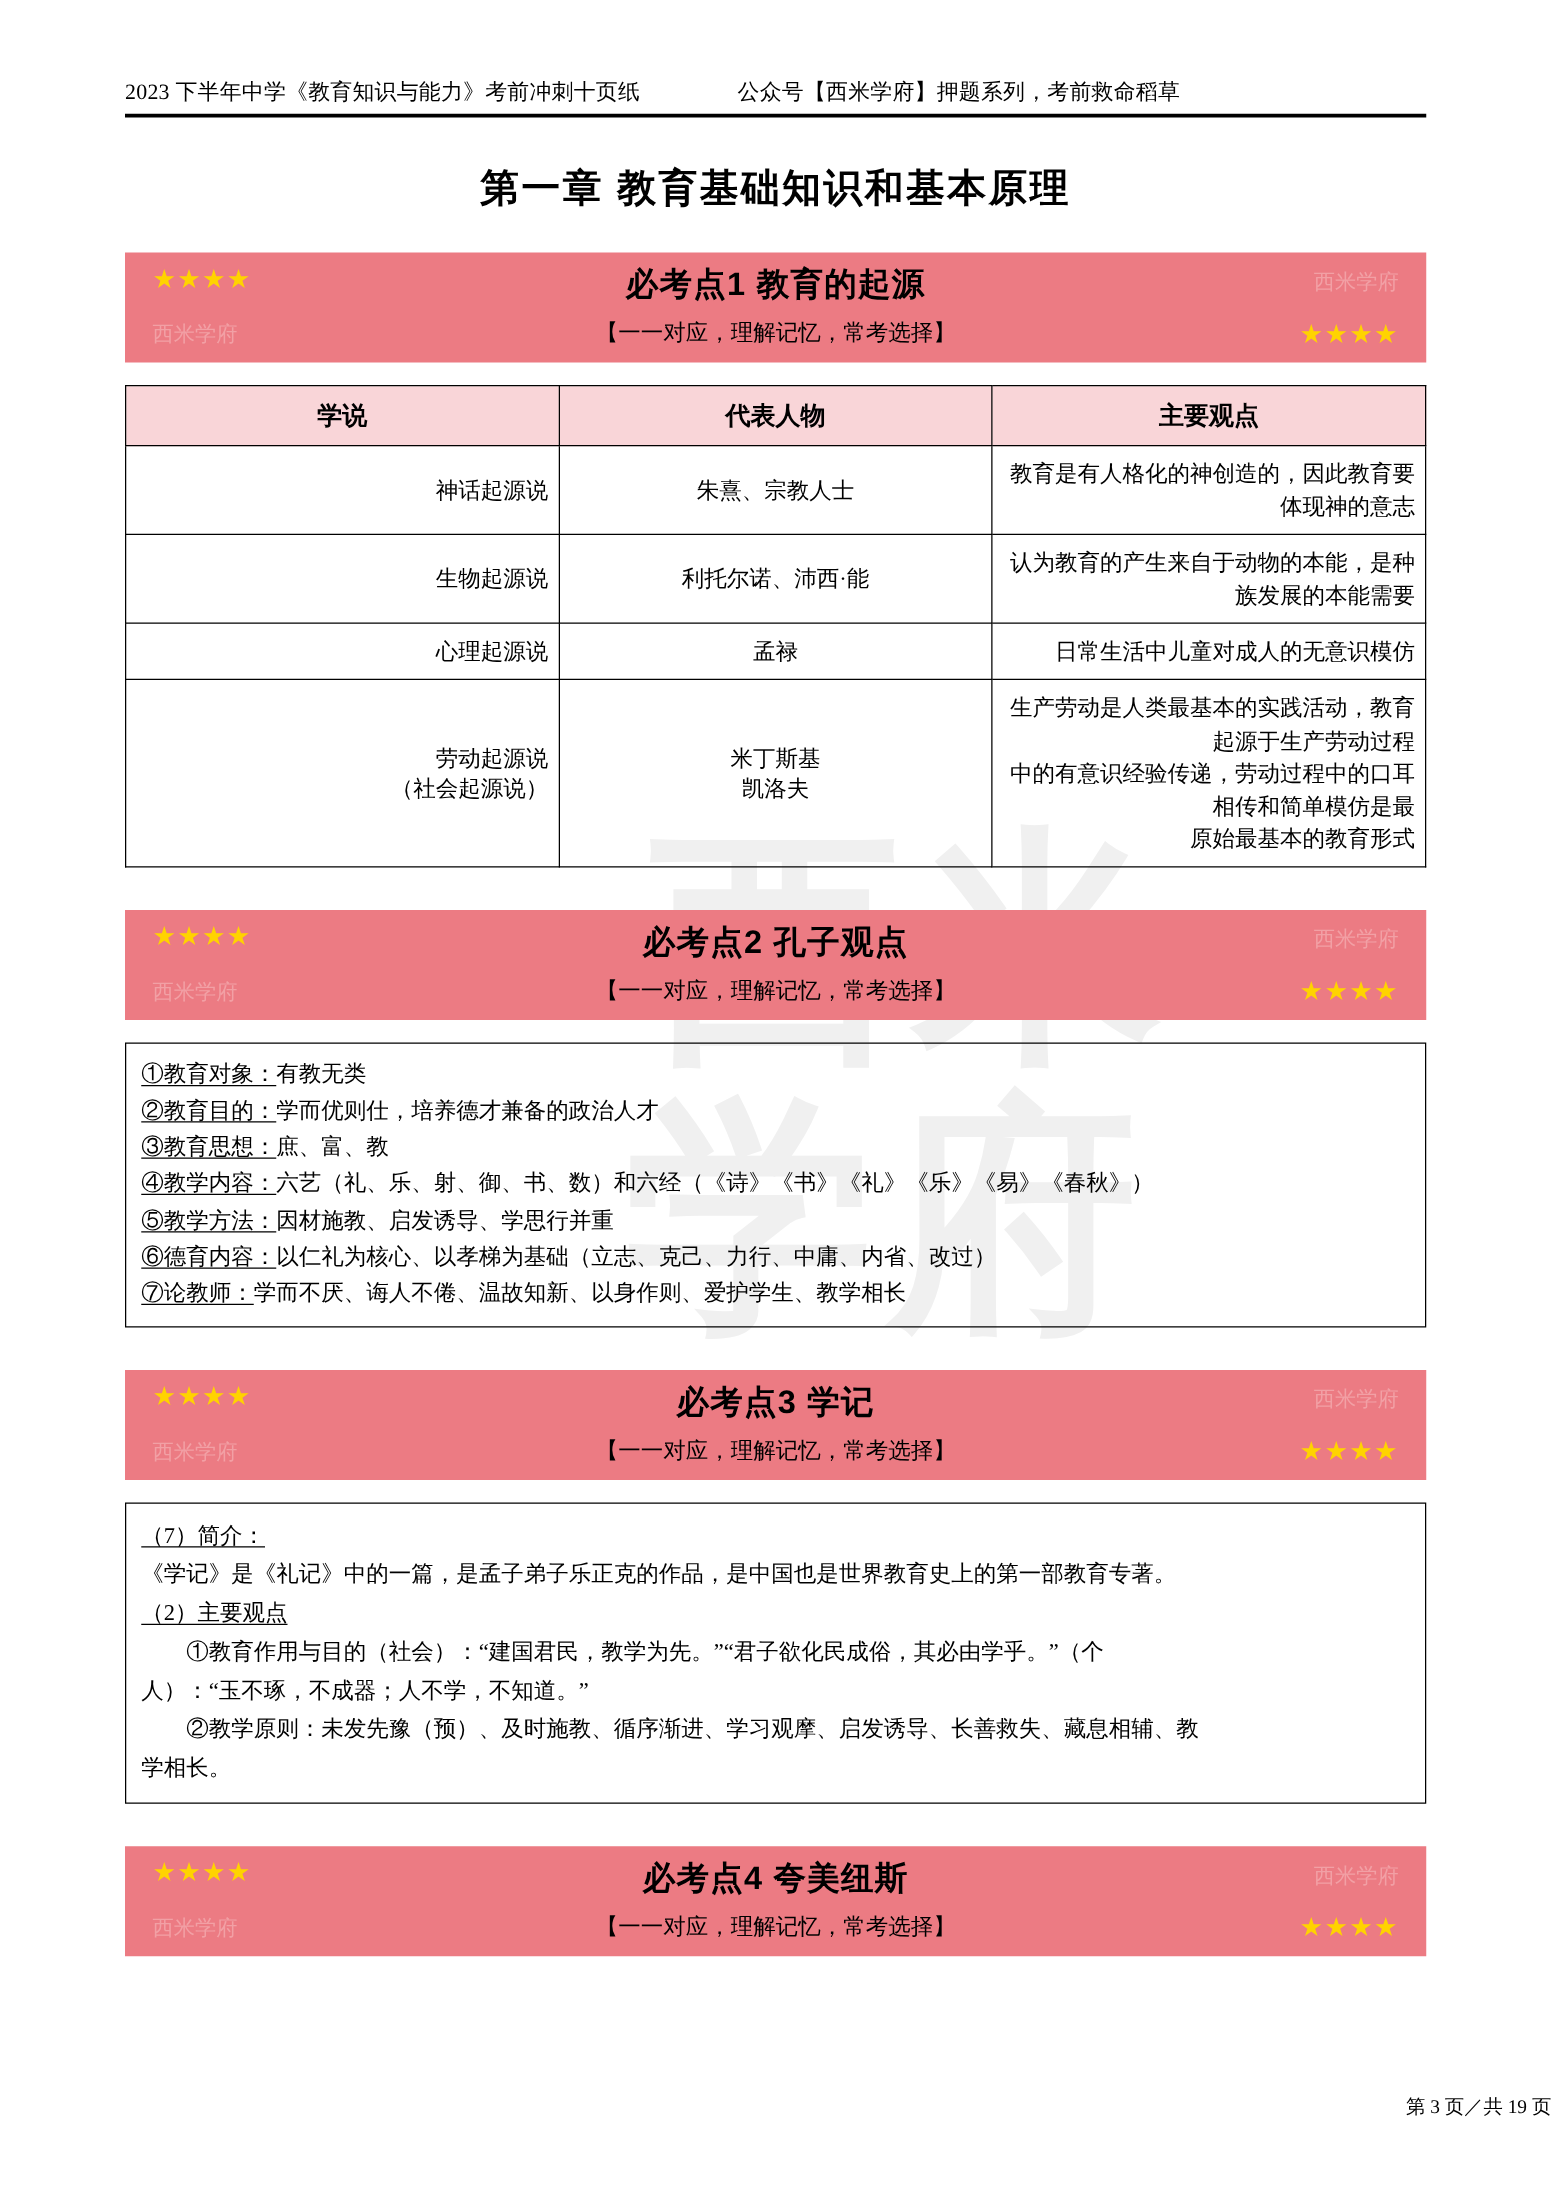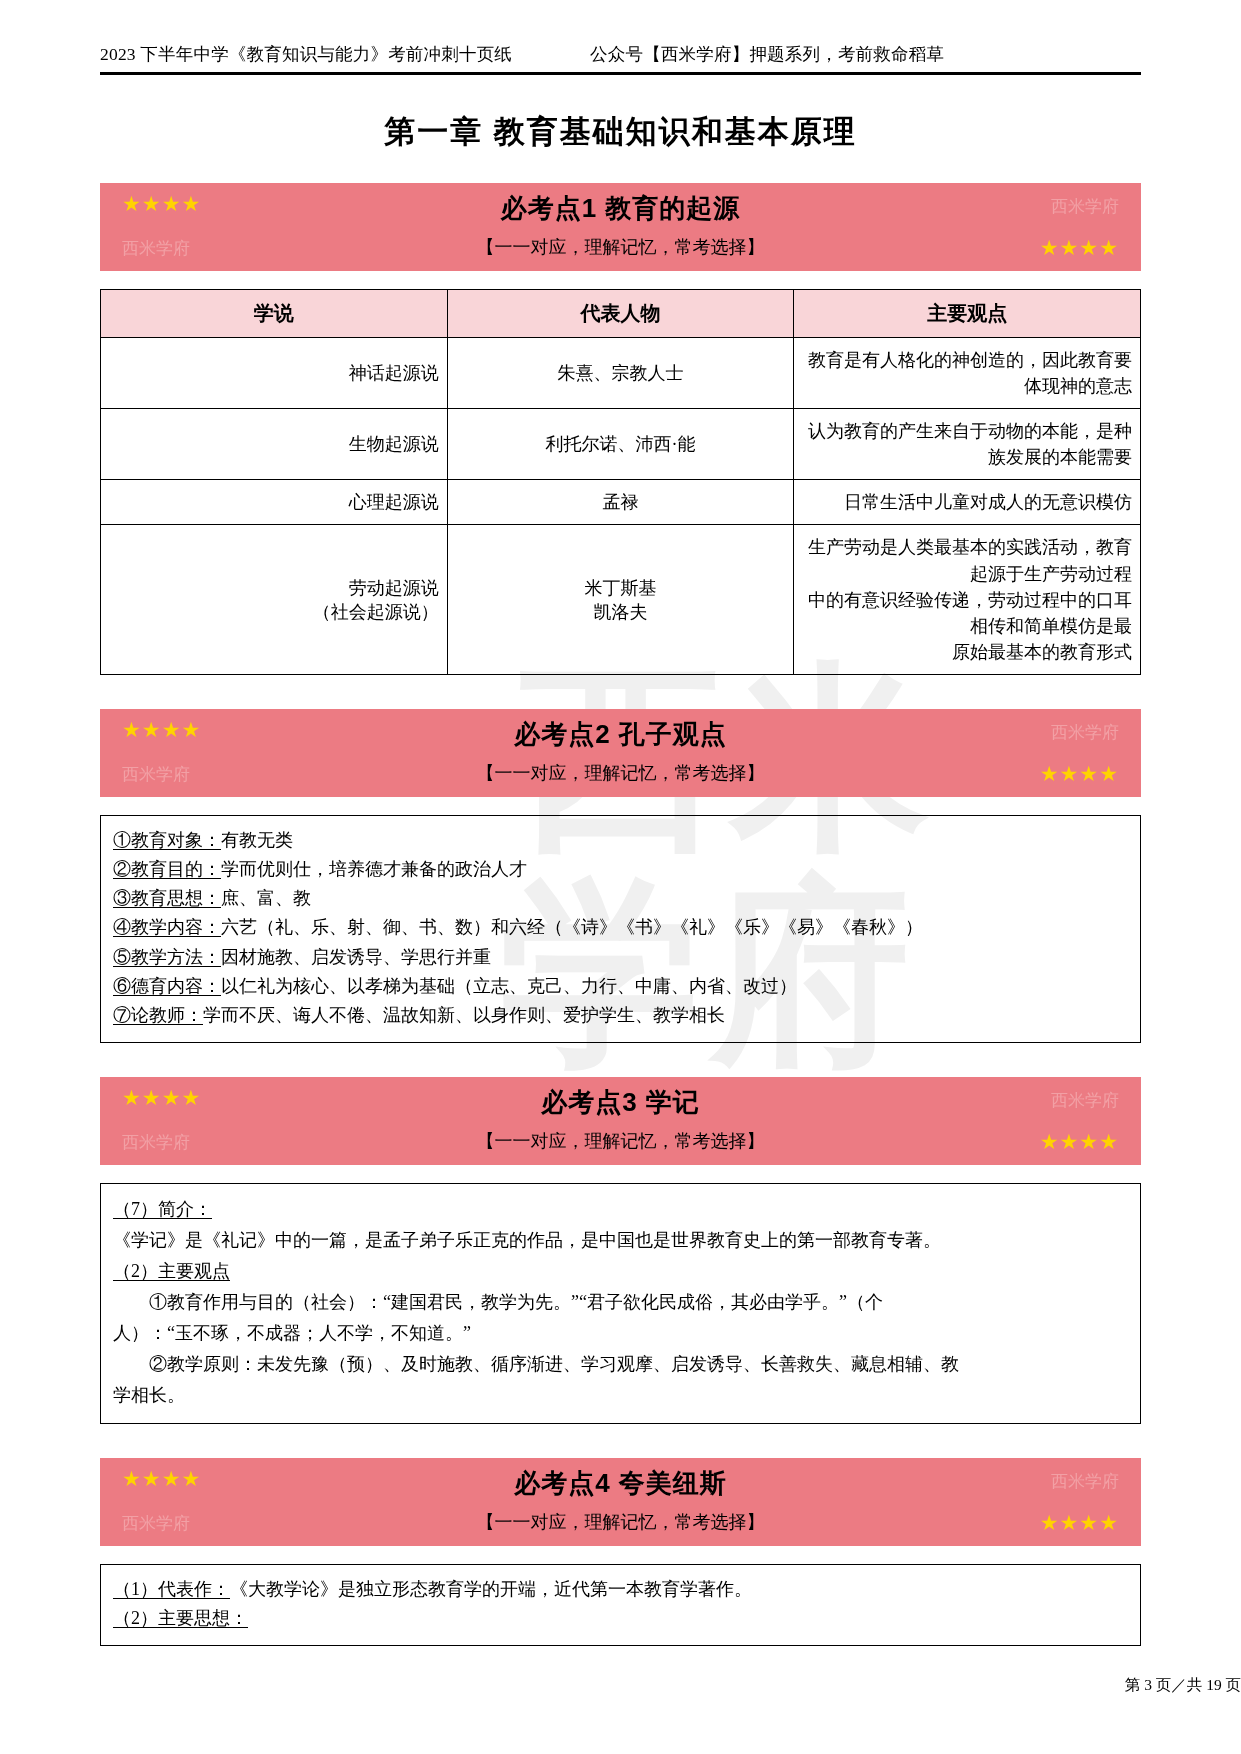--- a/index.html
+++ b/index.html
@@ -49,21 +49,21 @@
   .doc-header {
     display: flex;
     align-items: flex-end;
     justify-content: flex-start;
     padding-top: 42px;
     font-size: 17.5px;
     font-family: "Liberation Serif", serif;
     letter-spacing: 0.2px;
   }
   .doc-header .hdr-left { white-space: nowrap; }
-  .doc-header .hdr-right { white-space: nowrap; margin-left: 78px; }
+  .doc-header .hdr-right { white-space: nowrap; margin-left: 78px; margin-top: 19px; }
   .header-rule {
     margin-top: 6px;
     border-bottom: 3px solid #000;
     width: 100%;
   }
 
   
   .chapter-title {
     text-align: center;
     font-family: "Liberation Sans", sans-serif;
@@ -313,21 +313,17 @@
 
     <div class="band">
       <span class="stars-tl">★★★★</span>
       <span class="wm-tr">西米学府</span>
       <div class="band-title">必考点4  夸美纽斯</div>
       <div class="band-sub">【一一对应，理解记忆，常考选择】</div>
       <span class="wm-bl">西米学府</span>
       <span class="stars-br">★★★★</span>
     </div>
 
-    <div class="note-box">
-      <div class="note-line"><span class="lead">（1）代表作：</span><span>《大教学论》是独立形态教育学的开端，近代第一本教育学著作。</span></div>
-      <div class="note-line"><span class="lead">（2）主要思想：</span></div>
-    </div>
 
   </div>
 
   <div class="doc-footer">第 3 页／共 19 页</div>
 </div>
 
 </body></html>

